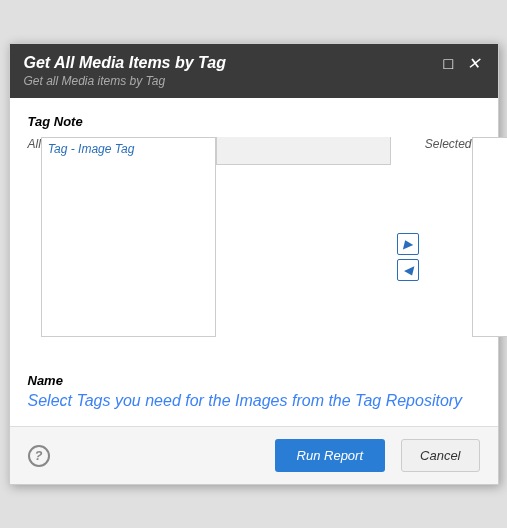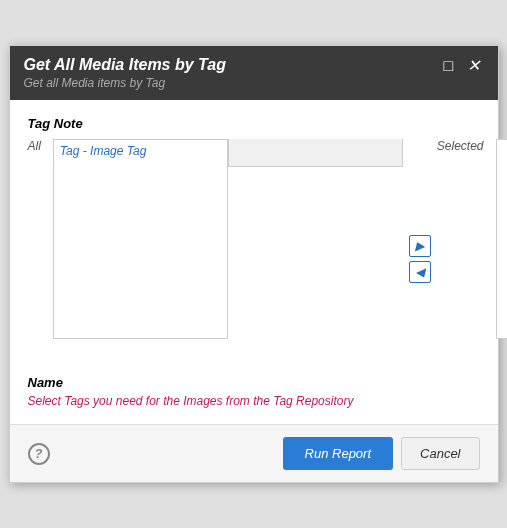--- a/index.html
+++ b/index.html
@@ -82,21 +82,20 @@
       margin-bottom: 4px;
     }
     .list-box {
       width: 175px;
       height: 200px;
       border: 1px solid #ccc;
       background: #fff;
       overflow-y: auto;
       overflow-x: hidden;
       position: relative;
-      margin-left: 12px;
     }
     .list-box-footer {
       width: 175px;
       height: 28px;
       border: 1px solid #ccc;
       border-top: none;
       background: #f0f0f0;
     }
     .list-item {
       padding: 4px 6px;
@@ -153,22 +152,22 @@
     }
     .note-section {
       margin-top: 16px;
     }
     .note-label {
       font-weight: bold;
       font-size: 13px;
       margin-bottom: 4px;
     }
     .note-text {
-      font-size: 12px;
-      color: #be185d;
+      font-size: 16px;
+      color: #3b82f6;
     }
     .footer {
       padding: 12px 18px;
       background: #f5f5f5;
       border-top: 1px solid #ddd;
       display: flex;
       align-items: center;
       justify-content: space-between;
     }
     .help-icon {
@@ -179,21 +178,21 @@
       display: flex;
       align-items: center;
       justify-content: center;
       color: #888;
       font-size: 13px;
       font-weight: bold;
       cursor: pointer;
     }
     .footer-buttons {
       display: flex;
-      gap: 8px;
+      gap: 16px;
     }
     .btn-run {
       background: #2a7dd4;
       color: #fff;
       border: none;
       padding: 8px 22px;
       border-radius: 3px;
       cursor: pointer;
       font-size: 13px;
     }

